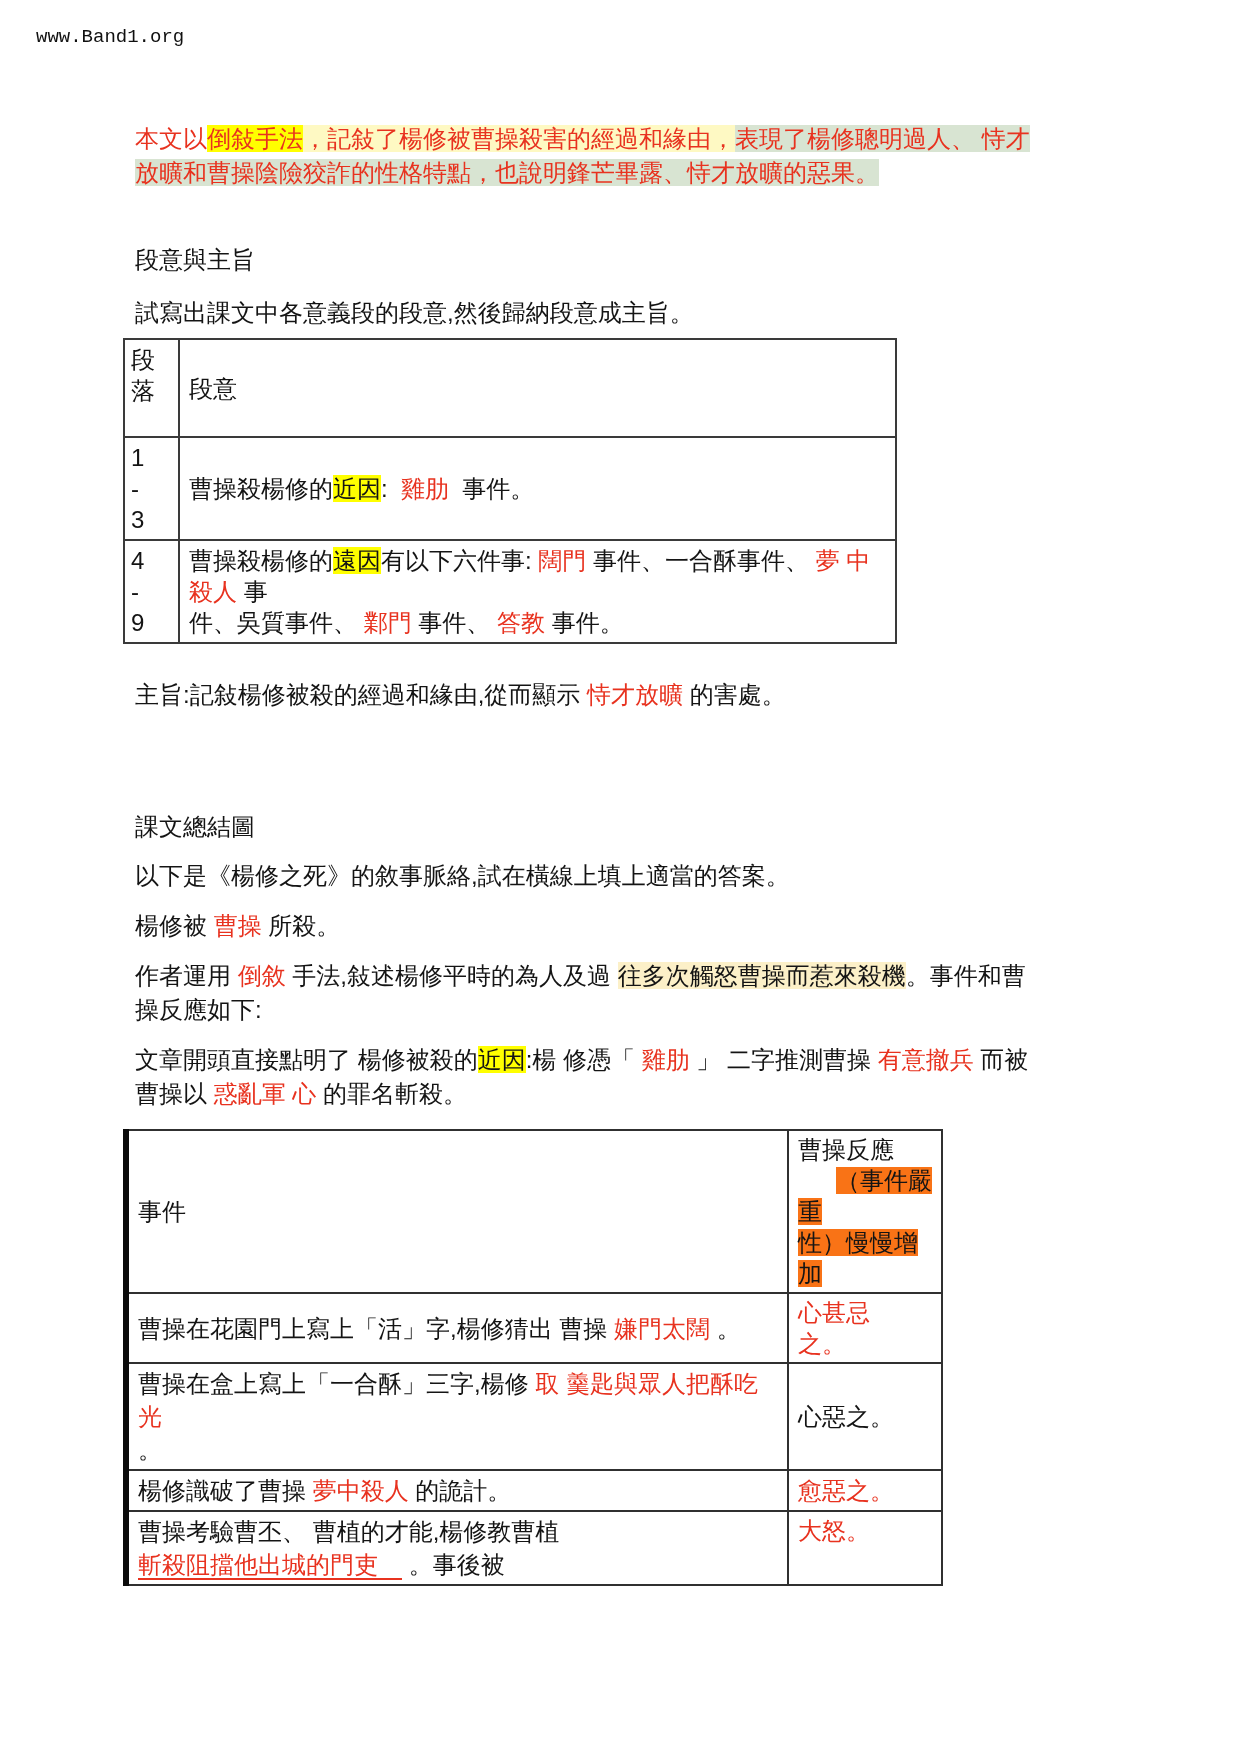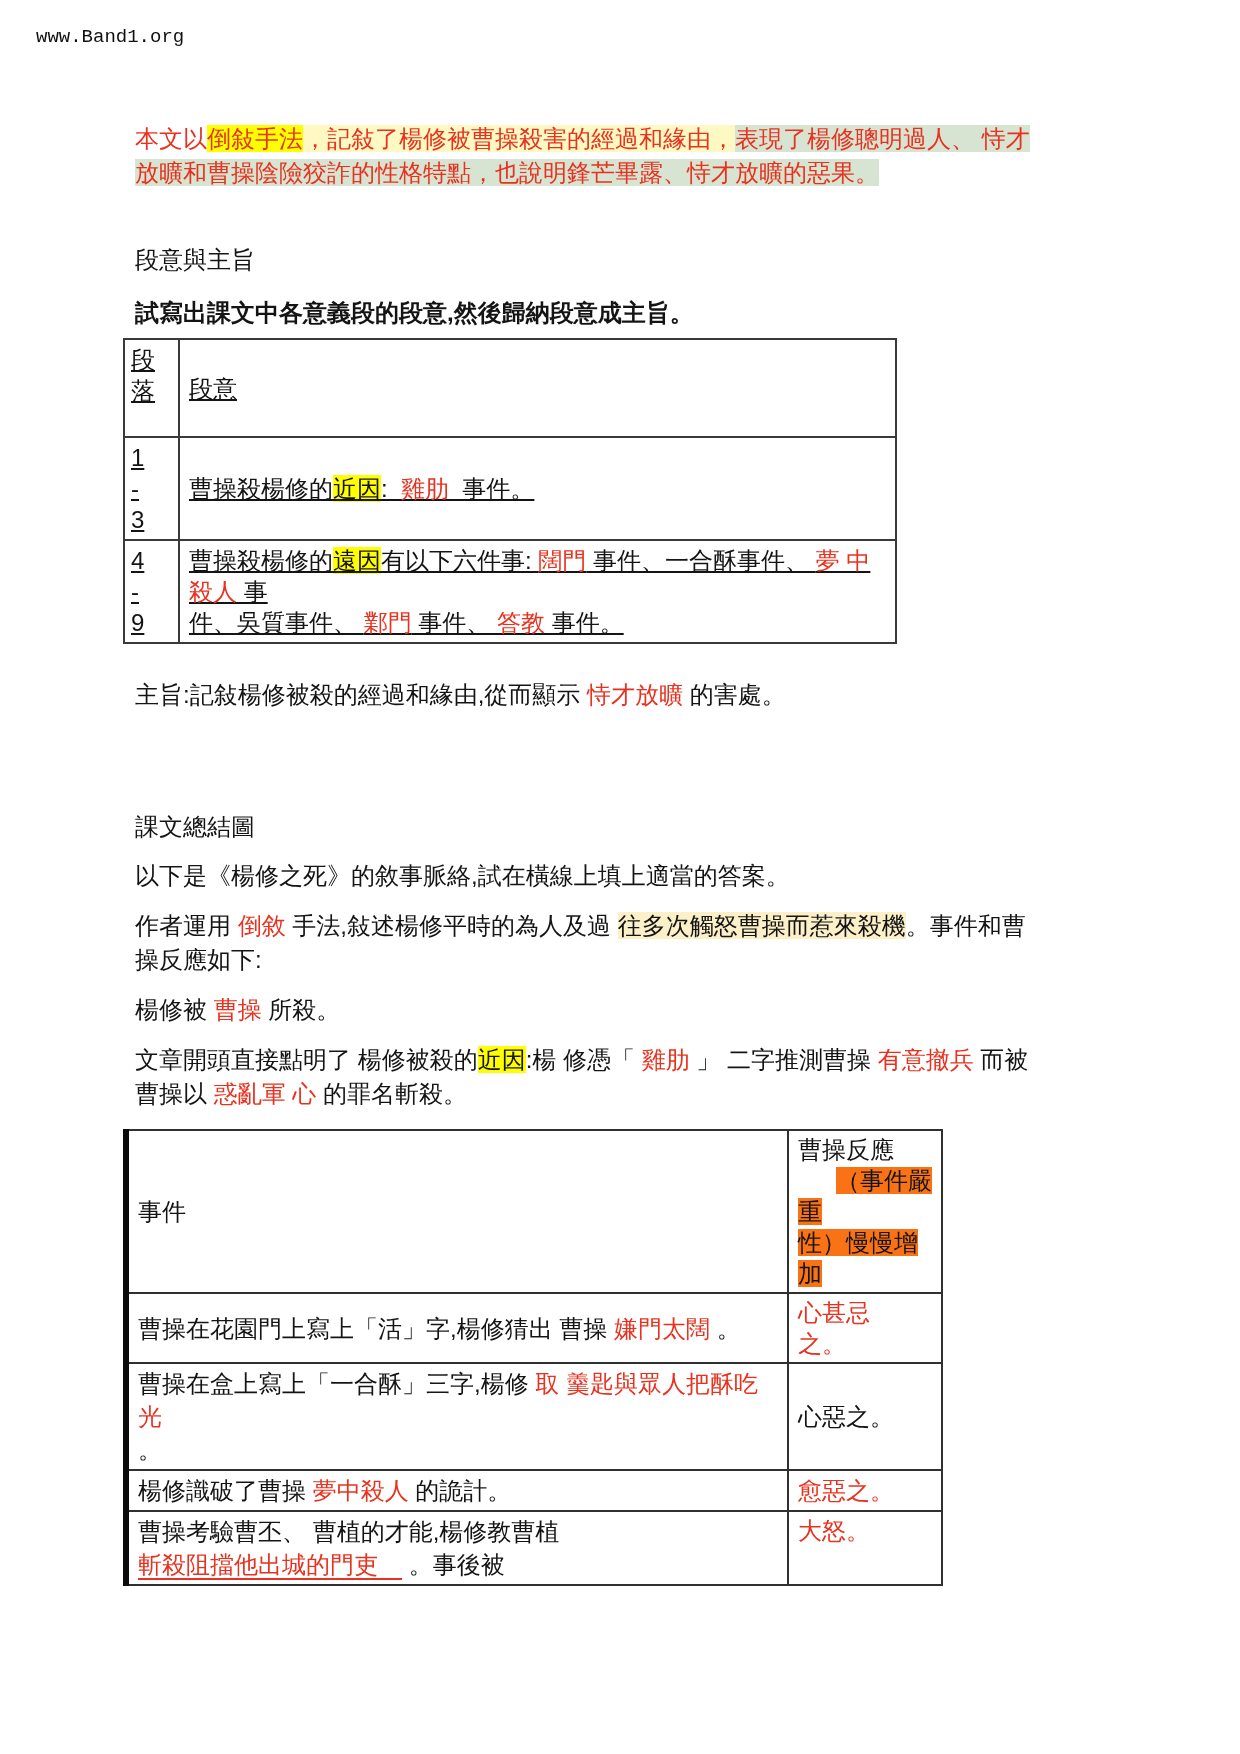--- a/index.html
+++ b/index.html
@@ -8,28 +8,28 @@
     background:#ffffff;
     font-family:"Liberation Sans", sans-serif;
     font-size:24px; color:#141414;
   }
   p, h1, h2, div { margin:0; padding:0; font-weight:normal; }
   .site { padding:26px 0 0 36px; font-size:19px; color:#101010;font-family:Liberation Mono, monospace; }
   .content { margin-left:135px; width:990px; }
   .segs { white-space:pre-wrap; }
   .intro { margin-top:74px; width:950px; line-height:34px; }
   .sec-heading { margin-top:54px; font-size:24px; color:#141414; }
-  .instr { margin-top:20px; line-height:33px;font-weight:bold; }
+  .instr { margin-top:20px; line-height:33px; }
   .summary { margin-top:34px; line-height:33px; }
   .gap-heading { margin-top:100px; }
   .para { margin-top:16px; line-height:34px; }
 
   table.t1 {
     border-collapse:collapse; table-layout:fixed;
-    width:774px; margin:9px 0 0 -12px;text-decoration:underline;
+    width:774px; margin:9px 0 0 -12px;
   }
   table.t1 td { border:2px solid #3a3a3a; padding:4px 9px; line-height:31px; vertical-align:middle; }
   table.t1 td.c1 { width:41px; padding:4px 6px; vertical-align:top; }
   table.t1 tr.hdr { height:98px; }
   table.t1 tr.row1 { height:87px; }
   table.t1 tr.row2 { height:90px; }
 
   table.t2 {
     border-collapse:collapse; table-layout:fixed;
     width:774px; margin:18px 0 0 -12px;
@@ -83,24 +83,24 @@
       </tr>
     </tbody>
       </table>
 
     <p class="summary segs"><span>主旨:記敍楊修被殺的經過和緣由,從而顯示 </span><span style="color: rgb(232, 50, 31);">恃才放曠</span><span> 的害處。</span></p>
 
     <h2 class="sec-heading gap-heading">課文總結圖</h2>
 
     <p class="para">以下是《楊修之死》的敘事脈絡,試在橫線上填上適當的答案。</p>
 
+    <p class="para segs"><span>楊修被 </span><span style="color: rgb(232, 50, 31);">曹操</span><span> 所殺。</span></p>
+
     <p class="para segs"><span>作者運用 </span><span style="color: rgb(232, 50, 31);">倒敘</span><span> 手法,敍述楊修平時的為人及過 </span><span style="background-color: rgb(252, 240, 200);">往多次觸怒曹操而惹來殺機</span><span>。事件和曹
 操反應如下:</span></p>
-
-    <p class="para segs"><span>楊修被 </span><span style="color: rgb(232, 50, 31);">曹操</span><span> 所殺。</span></p>
 
     <p class="para segs"><span>文章開頭直接點明了 楊修被殺的</span><span style="background-color: rgb(255, 255, 0);">近因</span><span>:楊 修憑「 </span><span style="color: rgb(232, 50, 31);">雞肋</span><span> 」 二字推測曹操 </span><span style="color: rgb(232, 50, 31);">有意撤兵</span><span> 而被
 曹操以 </span><span style="color: rgb(232, 50, 31);">惑亂軍 心</span><span> 的罪名斬殺。</span></p>
 
     <table class="t2">
       <tbody>
           <tr class="hdr">
         <td class="ec">事件</td>
         <td class="rc top segs"><span>曹操反應
 </span><span style="background-color: #f97316; margin-left: 38px;">（事件嚴重

